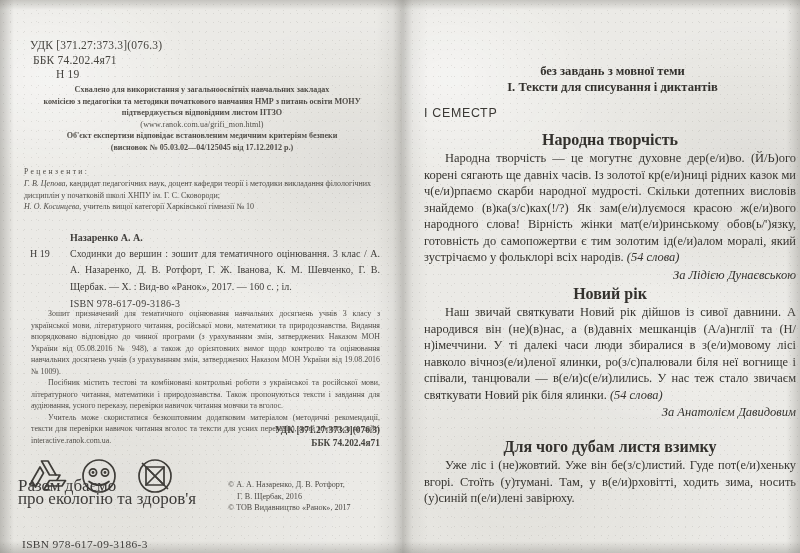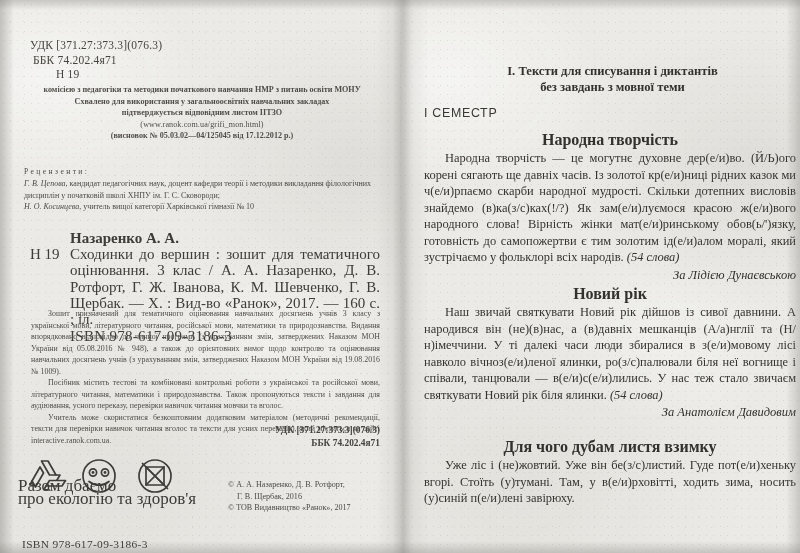--- a/index.html
+++ b/index.html
@@ -124,21 +124,21 @@
   }
   .reviewers .rv-title {
     letter-spacing: 2.4px;
     font-size: 7.6px;
     margin-bottom: 1px;
   }
   .reviewers i { font-style: italic; }
 
   .bibrec {
     left: 30px; top: 230px; width: 350px;
-    font-size: 15px;
+    font-size: 10px;
     line-height: 16.2px;
     color: #3e3c39;
   }
   .bibrec .author-line { font-weight: bold; padding-left: 40px; }
   .bibrec .hang { position: relative; padding-left: 40px; text-align: justify; }
   .bibrec .hang .code {
     position: absolute; left: 0; top: 0; font-weight: normal;
   }
   .bibrec .isbn { padding-left: 40px; letter-spacing: .3px; margin-top: 1px; }
 
@@ -299,27 +299,28 @@
     <div class="grain"></div>
     <div class="speckle"></div>
 
     <div class="txt udc-top">
       <div class="ln1">УДК [371.27:373.3](076.3)</div>
       <div class="ln2">ББК 74.202.4я71</div>
       <div class="ln3">Н 19</div>
     </div>
 
     <div class="txt approval">
+      <div>Схвалено для використання у загальноосвітніх навчальних закладах</div>
       <div>комісією з педагогіки та методики початкового навчання НМР з питань освіти МОНУ</div>
-      <div>Схвалено для використання у загальноосвітніх навчальних закладах</div>
       <div>підтверджується відповідним листом ІІТЗО</div>
       <div class="url">(www.ranok.com.ua/grifi_mon.html)</div>
     </div>
 
     <div class="txt medical">
+      <div>Об'єкт експертизи відповідає встановленим медичним критеріям безпеки</div>
       <div>(висновок № 05.03.02—04/125045 від 17.12.2012 р.)</div>
     </div>
 
     <div class="txt reviewers">
       <div class="rv-title">Рецензенти:</div>
       <div>
         <i>Г. В. Цепова</i><span>, кандидат педагогічних наук, доцент кафедри теорії і методики викладання філологічних дисциплін у початковій школі ХНПУ ім. Г. С. Сковороди;</span>
       </div>
       <div>
         <i>Н. О. Косинцева</i><span>, учитель вищої категорії Харківської гімназії № 10</span>
@@ -399,22 +400,22 @@
 
   <div class="subject-badge">УКРАЇНСЬКА МОВА</div>
 
   <div class="section-head">
     <span class="tri"></span>
     <span>Списування і диктанти</span>
     <span class="leader"></span>
   </div>
 
   <div class="txt part-title">
+    <div>без завдань з мовної теми</div>
     <div>I. Тексти для списування і диктантів</div>
-    <div>без завдань з мовної теми</div>
   </div>
 
   <div class="txt semester">I СЕМЕСТР</div>
 
   <div class="dict d1">
     <h3>Народна творчість</h3>
     <p><span>Народна творчість — це могутнє духовне дер(е/и)во. (Й/Ь)ого корені сягають ще давніх часів. Із золотої кр(е/и)ниці рідних казок ми ч(е/и)рпаємо скарби народної мудрості. Скільки дотепних висловів знайдемо (в)ка(з/с)ках(!/?) Як зам(е/и)луємося красою ж(е/и)вого народного слова! Вірність жінки мат(е/и)ринському обов(ь/')язку, готовність до самопожертви є тим золотим ід(е/и)алом моралі, який зустрічаємо у фольклорі всіх народів.</span> <i>(54 слова)</i></p>
     <p class="attrib">За Лідією Дунаєвською</p>
   </div>
 

